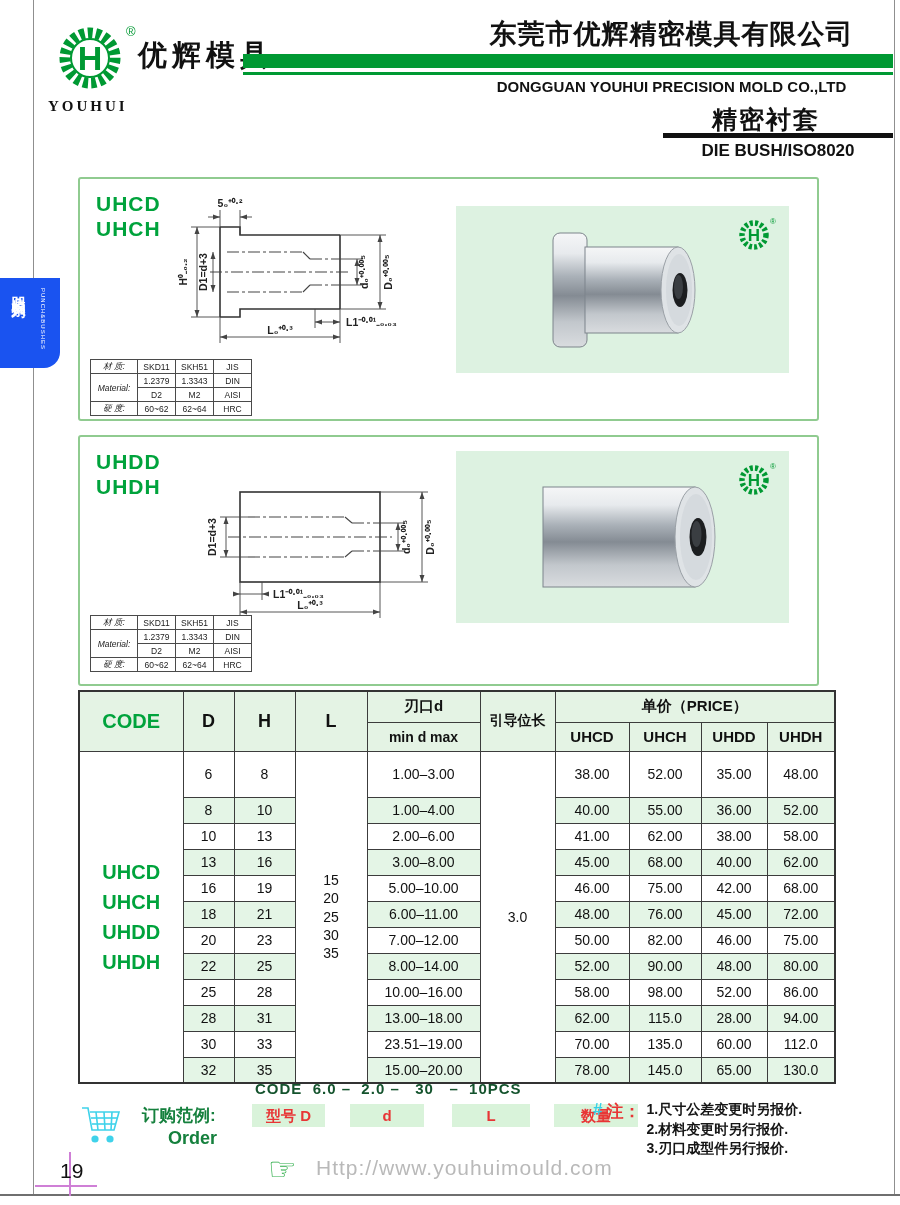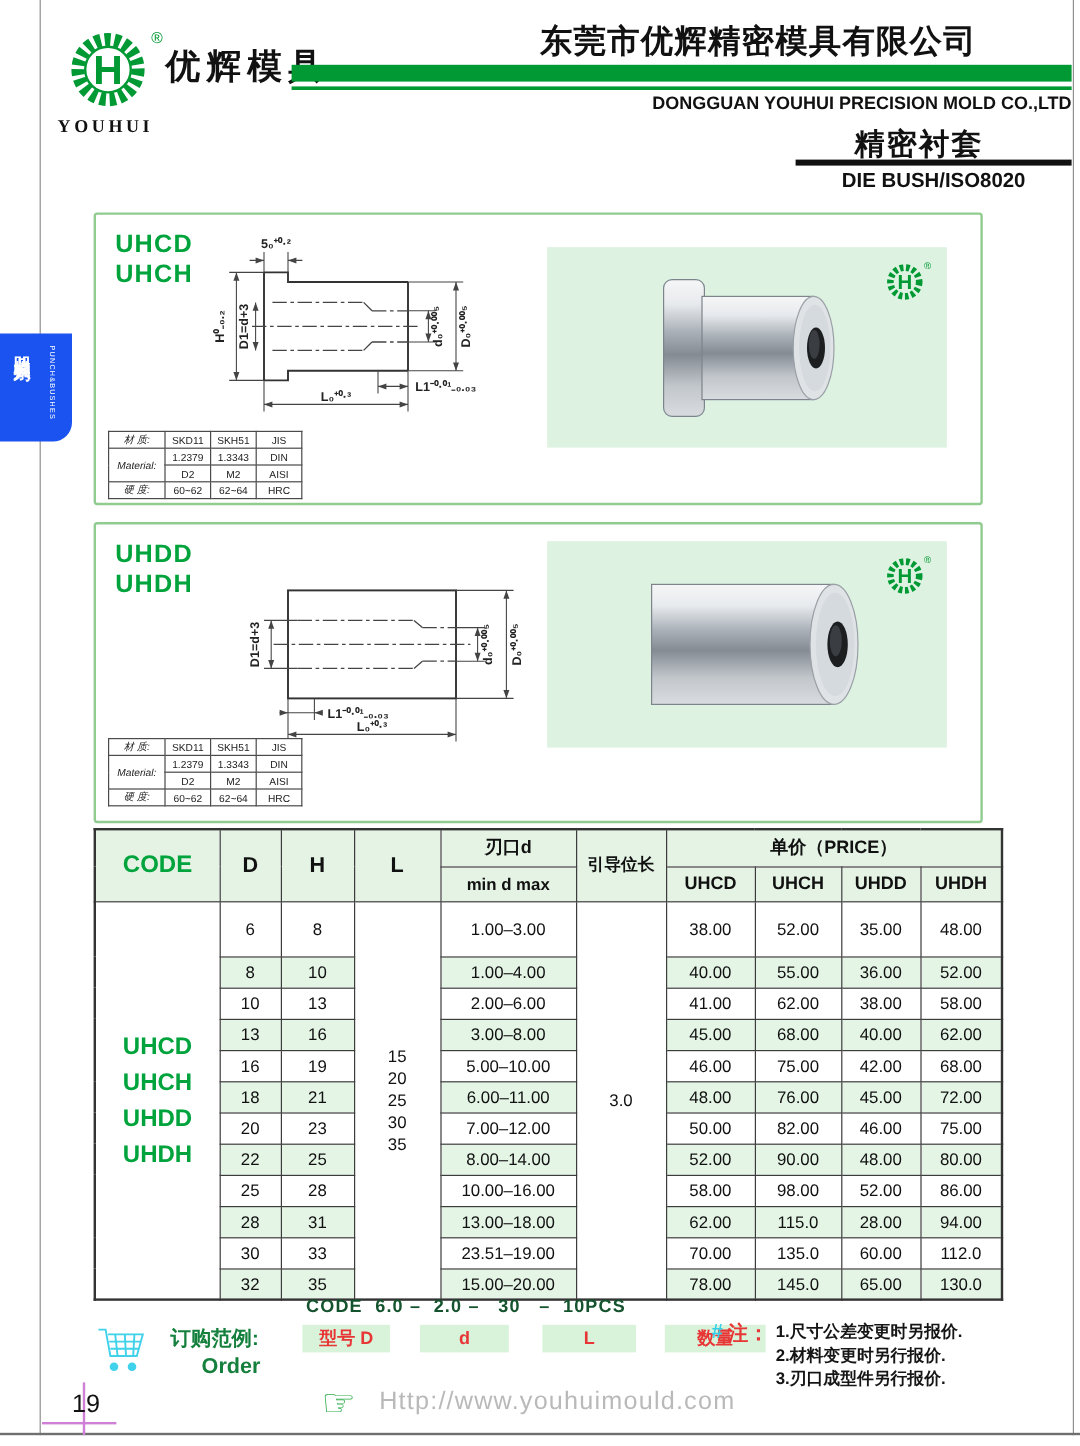--- a/index.html
+++ b/index.html
@@ -58,22 +58,22 @@
   <svg class="abs" style="left:50px;top:20px;" width="100" height="84" viewBox="0 0 100 84">
     <circle cx="40" cy="38" r="25" fill="#fff" stroke="#009933" stroke-width="11" stroke-dasharray="5 3.2"></circle>
     <circle cx="40" cy="38" r="19" fill="#fff" stroke="#009933" stroke-width="2"></circle>
     <text x="40" y="50" text-anchor="middle" font-size="34" font-weight="bold" fill="#009933">H</text>
     <text x="76" y="16" font-size="13" fill="#009933">®</text>
   </svg>
   <div class="abs bold" style="left:138px;top:36px;font-size:29px;letter-spacing:5px;color:#111;">优辉模具</div>
   <div class="abs bold" style="left:48px;top:98px;font-size:15px;letter-spacing:3px;font-family:'Liberation Serif',serif;">YOUHUI</div>
   <div class="abs" style="left:243px;top:54px;width:650px;height:14px;background:#009933;"></div>
   <div class="abs" style="left:243px;top:72px;width:650px;height:3px;background:#009933;"></div>
-  <div class="abs bold" style="left:450px;top:16px;width:443px;font-size:27px;letter-spacing:1px;">东莞市优辉精密模具有限公司</div>
-  <div class="abs bold" style="left:450px;top:78px;width:443px;text-align:right;font-size:15px;">DONGGUAN YOUHUI PRECISION MOLD CO.,LTD</div>
+  <div class="abs bold" style="left:450px;top:16px;width:443px;text-align:center;font-size:27px;letter-spacing:1px;">东莞市优辉精密模具有限公司</div>
+  <div class="abs bold" style="left:450px;top:78px;width:443px;text-align:center;font-size:15px;">DONGGUAN YOUHUI PRECISION MOLD CO.,LTD</div>
   <div class="abs bold" style="left:620px;top:103px;width:200px;text-align:right;font-size:25px;letter-spacing:2px;">精密衬套</div>
   <div class="abs" style="left:663px;top:133px;width:230px;height:5px;background:#111;"></div>
   <div class="abs bold" style="left:663px;top:141px;width:230px;text-align:center;font-size:17px;">DIE BUSH/ISO8020</div>
 
   <div class="tab">
     <span class="cn">凹凸模系列</span>
     <span class="en">PUNCH&amp;BUSHES</span>
   </div>
 
   <div class="panel" style="left:78px;top:177px;width:737px;height:240px;">

